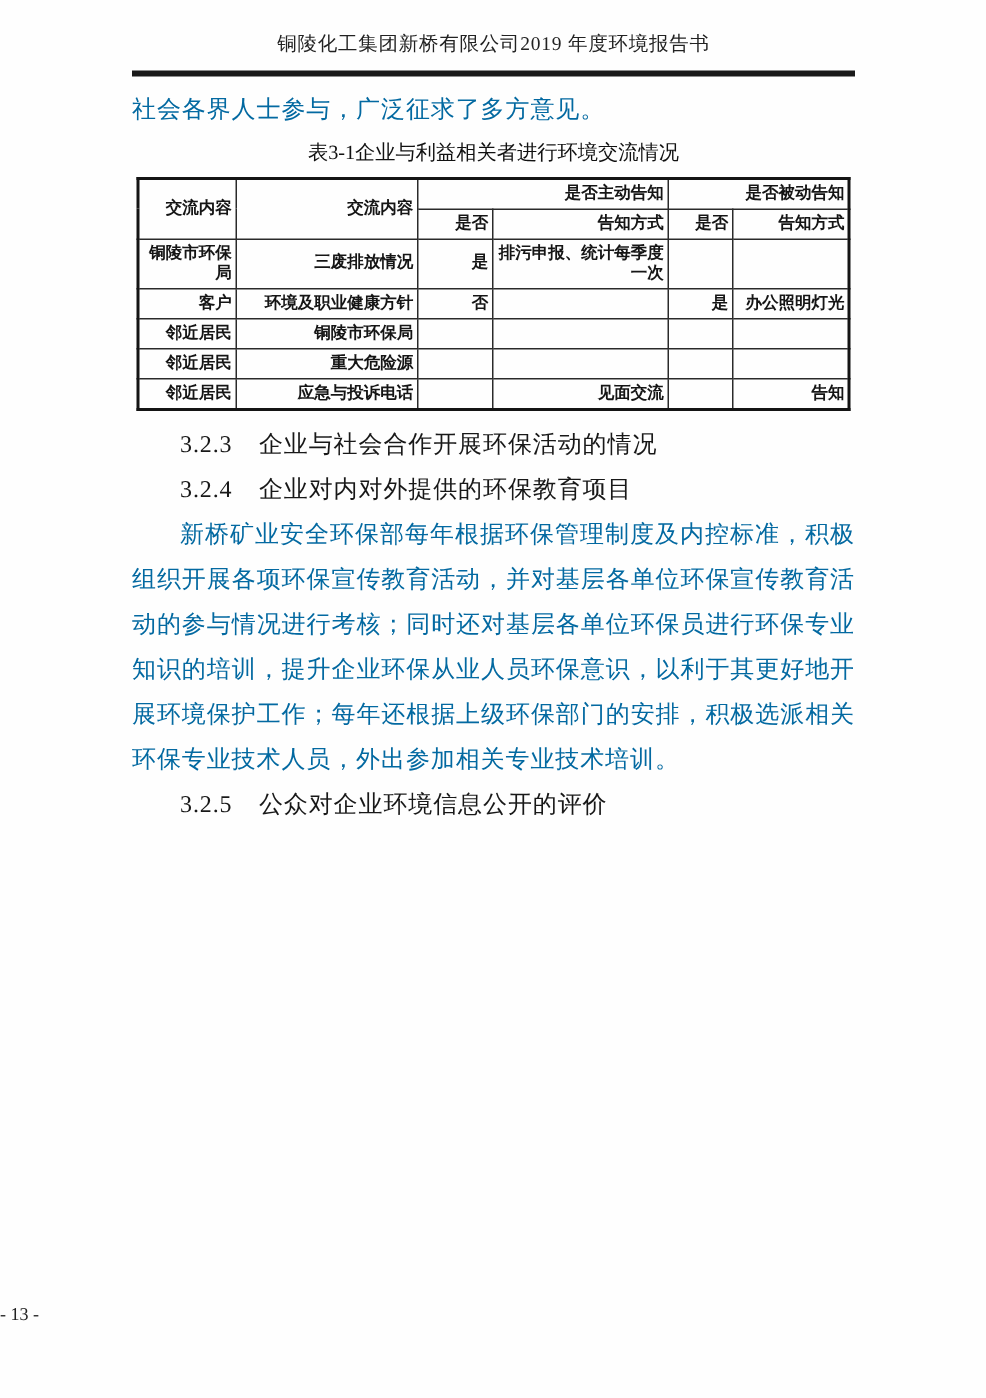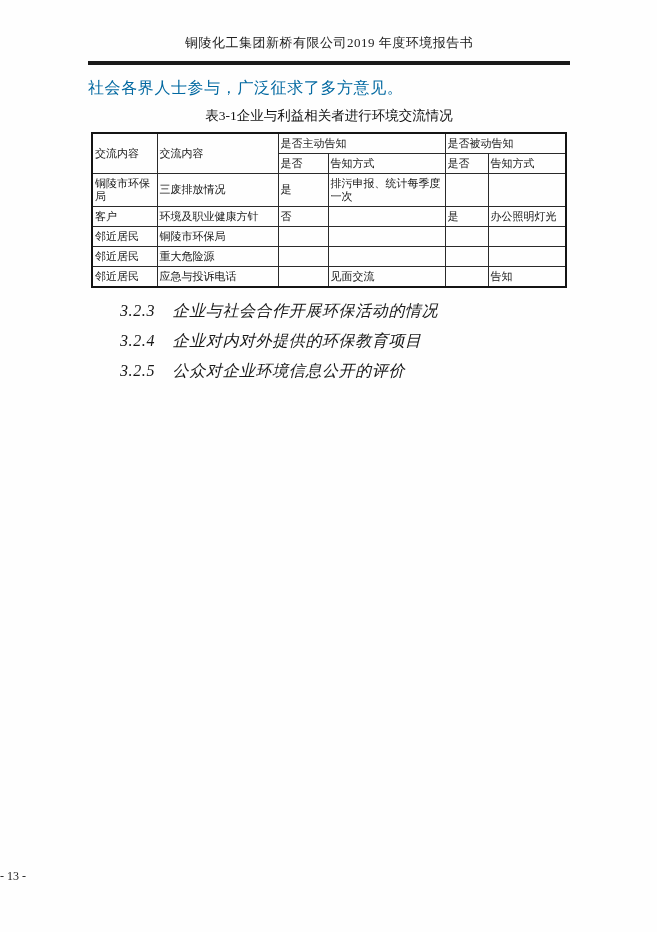--- a/index.html
+++ b/index.html
@@ -7,21 +7,21 @@
   body {
     width: 657px; height: 932px;
     font-family: "Liberation Serif", "DejaVu Serif", serif;
     color: #1c1c1c;
     overflow: hidden;
   }
   .page {
     position: relative;
     width: 657px; height: 932px;
     background: #fefefe;
-    padding: 34px 87px 0 88px;
+    padding: 20px 87px 0 88px;
   }
   
   .hdr-title {
     text-align: center;
     font-size: 13px;
     letter-spacing: 0.5px;
     color: #222;
     line-height: 18px;
   }
   .hdr-rule {
@@ -53,32 +53,32 @@
     margin: 5px auto 0 auto;
     width: 474px;
     border-collapse: collapse;
     table-layout: fixed;
     border: 2px solid #141414;
     border-bottom-width: 2.5px;
   }
   table.envtable th, table.envtable td {
     border: 1px solid #2a2a2a;
     font-size: 11px;
-    font-weight: normal;
-    text-align: left;
+    font-weight: bold;
+    text-align: right;
     vertical-align: middle;
     line-height: 13px;
     padding: 3px 2px;
     color: #151515;
     overflow: hidden;
   }
   table.envtable thead th { height: 20px; }
   table.envtable tbody td { height: 16px; }
   
-  .sections { margin-top: 8px; font-style: italic; }
+  .sections { margin-top: 8px; }
   .sec-heading {
     font-size: 16px;
     line-height: 30px;
     letter-spacing: 0.6px;
     padding-left: 2em;
     color: #181818;
   }
   .sec-heading .sec-num { margin-right: 1.1em; }
   
   .footer {
@@ -174,20 +174,21 @@
 
     <div class="sections">
 
       <div class="sec-heading">
         <span class="sec-num">3.2.3</span><span>企业与社会合作开展环保活动的情况</span>
       </div>
 
       <div class="sec-heading">
         <span class="sec-num">3.2.4</span><span>企业对内对外提供的环保教育项目</span>
       </div>
+      <p class="para indent">新桥矿业安全环保部每年根据环保管理制度及内控标准，积极组织开展各项环保宣传教育活动，并对基层各单位环保宣传教育活动的参与情况进行考核；同时还对基层各单位环保员进行环保专业知识的培训，提升企业环保从业人员环保意识，以利于其更好地开展环境保护工作；每年还根据上级环保部门的安排，积极选派相关环保专业技术人员，外出参加相关专业技术培训。</p>
 
       <div class="sec-heading">
         <span class="sec-num">3.2.5</span><span>公众对企业环境信息公开的评价</span>
       </div>
 
     </div>
   </div>
 
   <div class="footer">
     <span>- 13 -</span>

